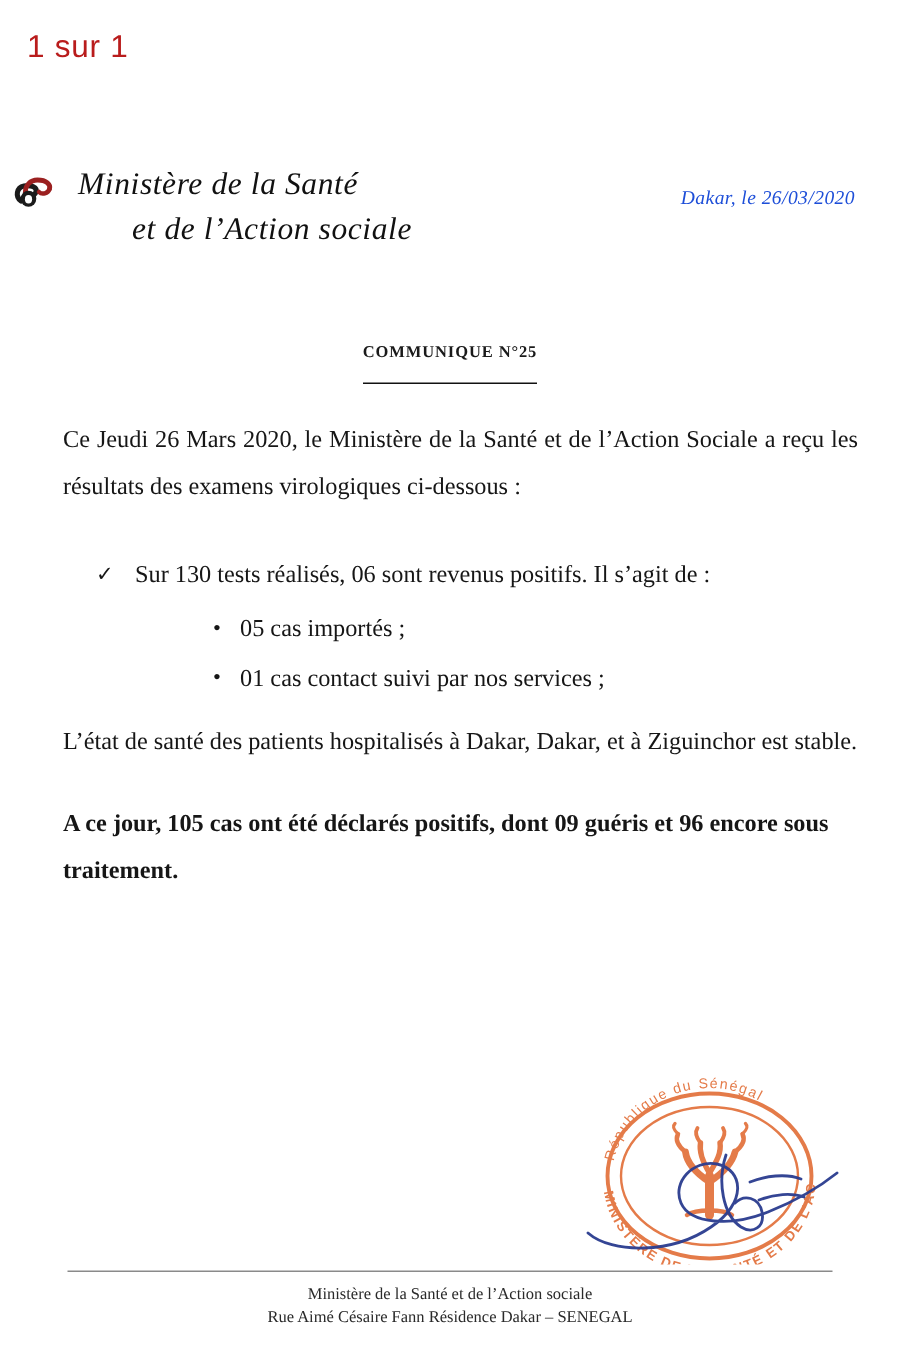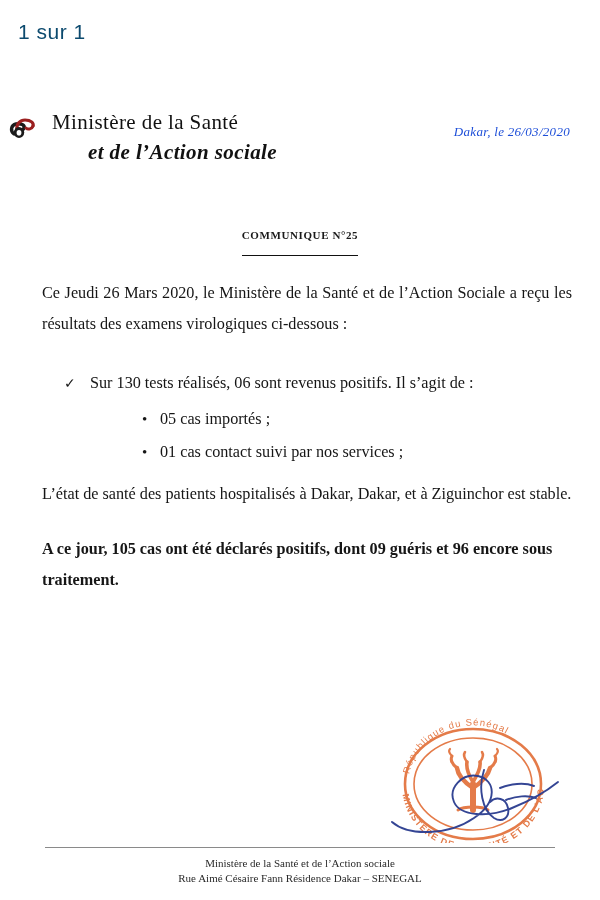--- a/index.html
+++ b/index.html
@@ -17,21 +17,21 @@
     color: #1a1a1a;
   }
 
   
   .page-indicator {
     position: absolute;
     left: 18px;
     top: 20px;
     font-family: "Liberation Sans", "DejaVu Sans", sans-serif;
     font-size: 21px;
-    color: #0c4a6e;
+    color: #b91c1c;
     letter-spacing: 0.5px;
     z-index: 30;
     user-select: none;
   }
 
   
   .header-left {
     position: absolute;
     left: 0;
     top: 18px;
@@ -113,34 +113,34 @@
     left: 2px;
     top: 0px;
     width: 36px;
     height: 30px;
   }
   .ministry-l1 {
     position: absolute;
     left: 46px;
     top: -2px;
     font-family: "Liberation Serif", "DejaVu Serif", serif;
-    font-size: 21px;
-    color: #111;
-    letter-spacing: 0.4px;
-  }
-  .ministry-l2 {
-    position: absolute;
-    left: 82px;
-    top: 28px;
-    font-family: "Liberation Serif", "DejaVu Serif", serif;
     font-style: italic;
     font-size: 21px;
     color: #111;
     letter-spacing: 0.4px;
-    font-weight: bold;
+  }
+  .ministry-l2 {
+    position: absolute;
+    left: 82px;
+    top: 28px;
+    font-family: "Liberation Serif", "DejaVu Serif", serif;
+    font-style: italic;
+    font-size: 21px;
+    color: #111;
+    letter-spacing: 0.4px;
   }
 
   
   .date-line {
     position: absolute;
     right: 30px;
     top: 124px;
     font-family: "Liberation Serif", "DejaVu Serif", serif;
     font-style: italic;
     font-size: 13px;

